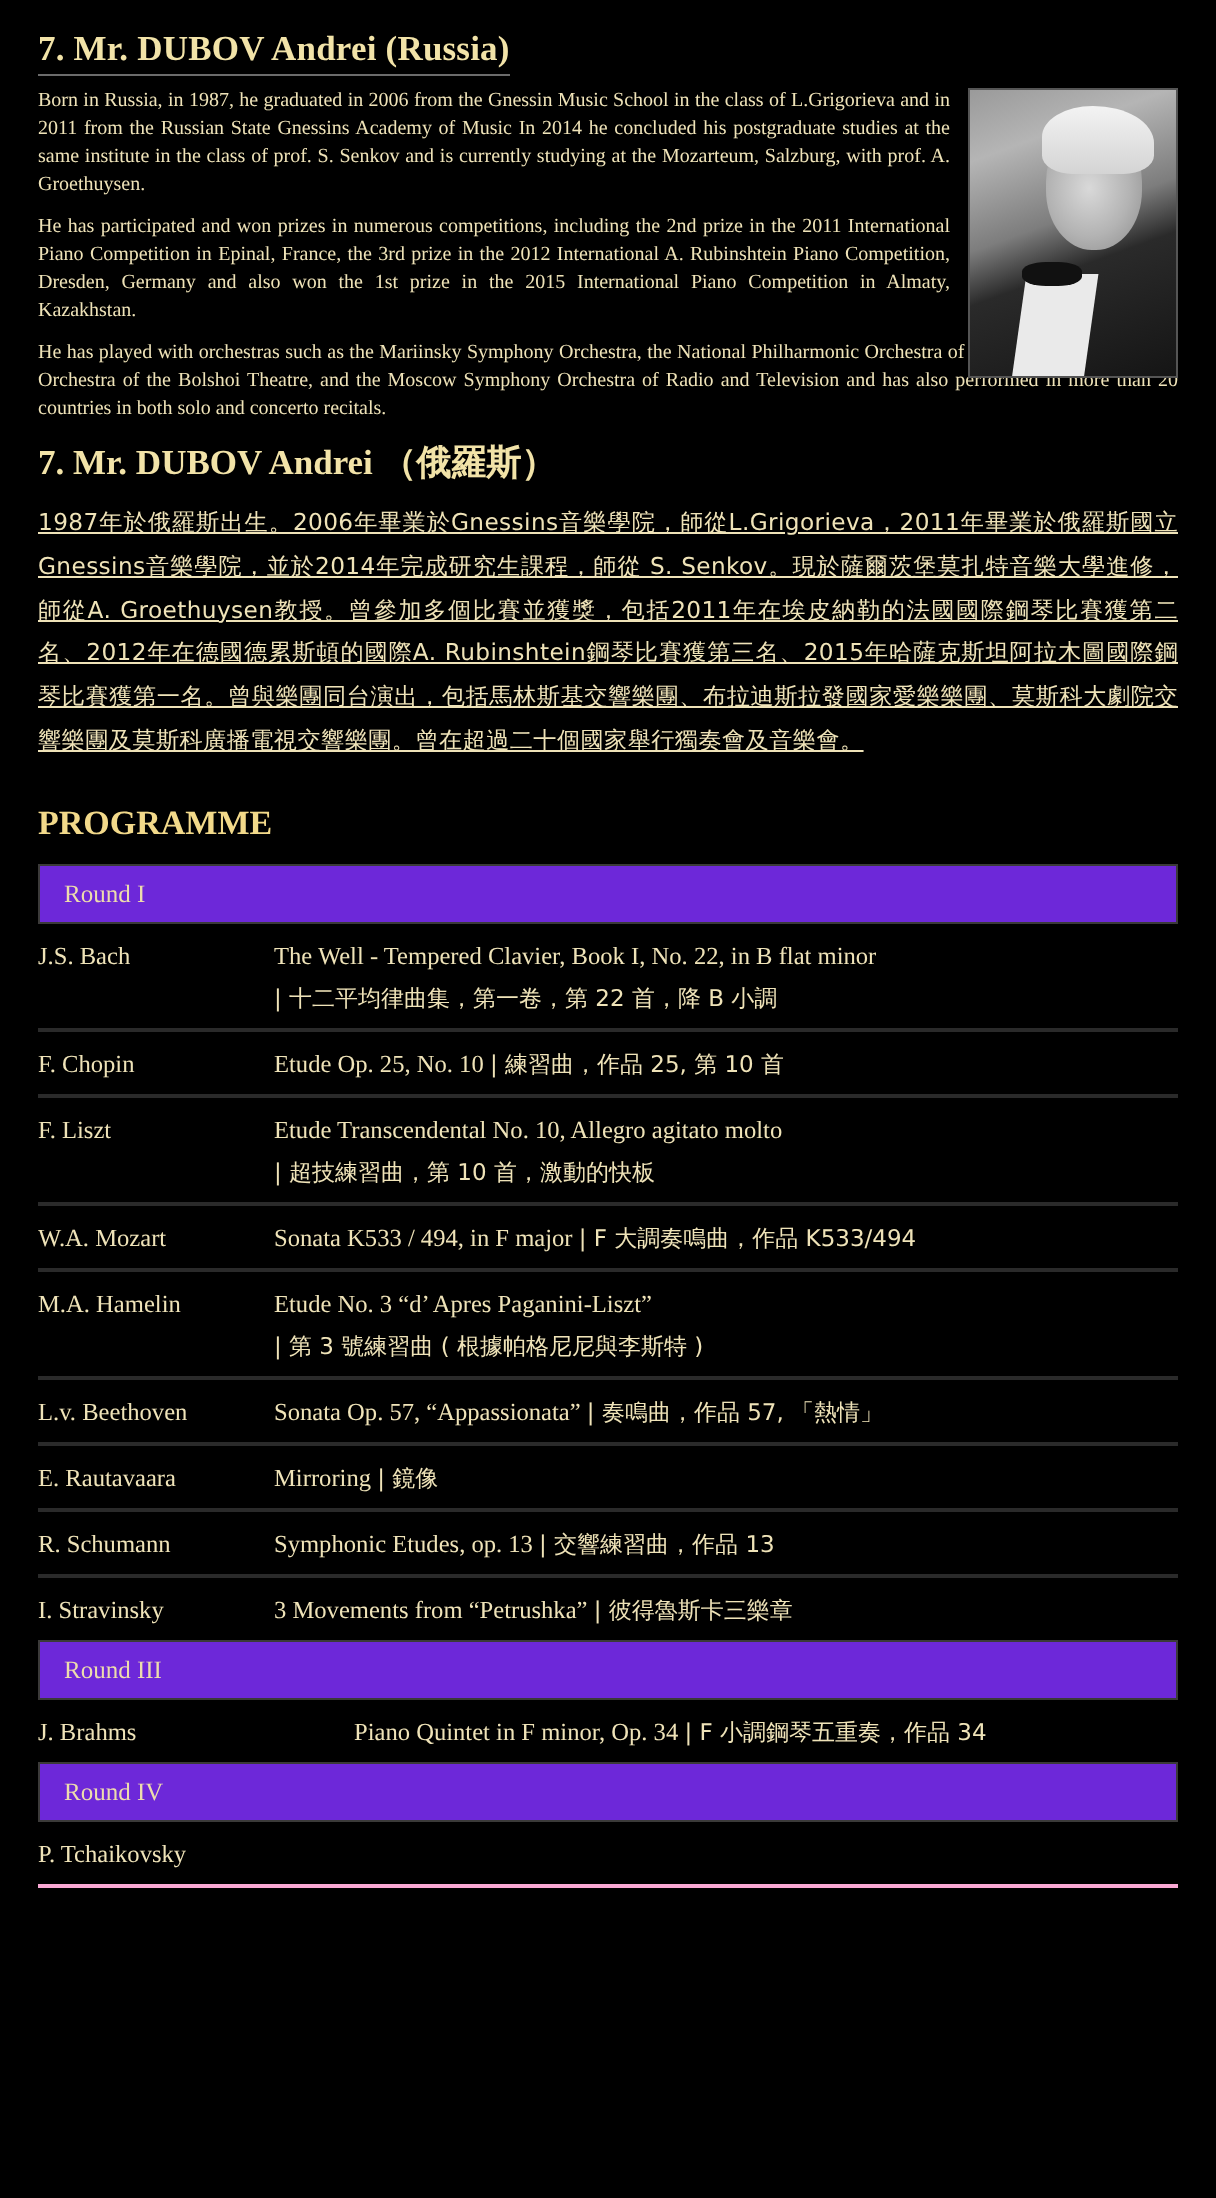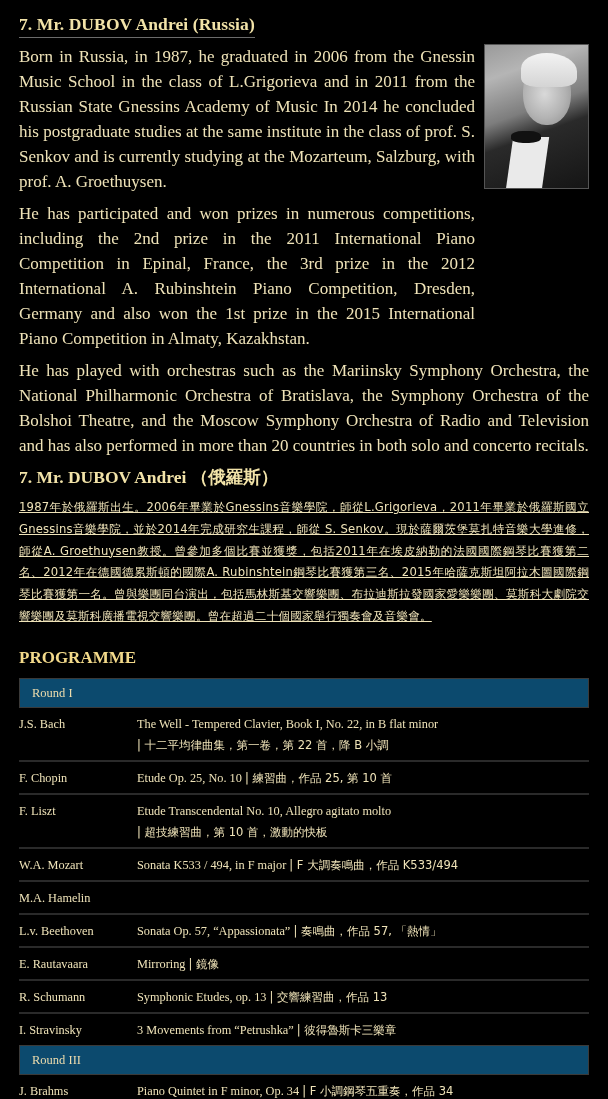--- a/index.html
+++ b/index.html
@@ -34,34 +34,34 @@
   }
   .photo .shirt {
     position: absolute; left: 24px; top: 92px; width: 36px; height: 60px;
     background: #eaeaea; transform: skewX(-8deg);
   }
   .photo .tie {
     position: absolute; left: 26px; top: 86px; width: 30px; height: 12px;
     background: #111; border-radius: 40%;
   }
   .p {
-    margin: 0 0 7px 0; font-size: 17px; line-height: 25px;
+    margin: 0 0 7px 0; font-size: 10px; line-height: 14px;
     text-align: justify; color: #efe3b8;
   }
   .p.narrow { width: 456px; }
   .h-title2 { font-weight: bold; font-size: 17.5px; color: #f2e3a8; margin: 0 0 8px 0; font-family: Liberation Serif, serif; }
   .cn-p {
     font-family: "DejaVu Sans", sans-serif;
     font-size: 11.6px; line-height: 21.8px; color: #efe3b8;
     margin: 0; text-align: justify; letter-spacing: 0.2px; text-decoration: underline;
   }
   .h-prog { font-weight: bold; font-size: 17px; color: #f2d98a; margin: 20px 0 10px 0; }
   .tbl { width: 570px; }
   .round {
-    background: #0c4a6e; border: 1px solid #3b3a39;
+    background: #6d28d9; border: 1px solid #3b3a39;
     height: 28px; line-height: 28px; padding-left: 12px;
     font-size: 12.5px; color: #eddcad;
   }
   .row { display: flex; border-bottom: 2px solid #2a2a2a; padding: 4px 0 4px 0; }
   .row .comp { width: 118px; font-size: 12.3px; line-height: 21px; color: #efe3b8; padding-top: 2px; }
   .row .work { flex: 1; font-size: 12.3px; line-height: 21px; color: #efe3b8; padding-top: 2px; }
   .row .work .cn { font-family: "DejaVu Sans", sans-serif; font-size: 11.5px; }
   .row.last { border-bottom: 2px solid #f9a8d4; }
 </style>
 </head>
@@ -111,20 +111,24 @@
       </div>
     </div>
     <div class="row">
       <div class="comp">W.A. Mozart</div>
       <div class="work">
         <span>Sonata K533 / 494, in F major </span><span class="cn">|  F 大調奏鳴曲，作品 K533/494</span>
       </div>
     </div>
     <div class="row">
       <div class="comp">M.A. Hamelin</div>
+      <div class="work">
+        <div>Etude No. 3 “d’ Apres Paganini-Liszt”</div>
+        <div class="cn">| 第 3 號練習曲 ( 根據帕格尼尼與李斯特 )</div>
+      </div>
     </div>
 
     <div class="row">
       <div class="comp">L.v. Beethoven</div>
       <div class="work">
         <span>Sonata Op. 57, “Appassionata” </span><span class="cn">| 奏鳴曲，作品 57, 「熱情」</span>
       </div>
     </div>
     <div class="row">
       <div class="comp">E. Rautavaara</div>
@@ -139,21 +143,21 @@
       </div>
     </div>
     <div class="row" style="border-bottom:none;">
       <div class="comp">I. Stravinsky</div>
       <div class="work">
         <span>3 Movements from “Petrushka” </span><span class="cn">| 彼得魯斯卡三樂章</span>
       </div>
     </div>
 
     <div class="round">Round III</div>
-    <div class="row" style="border-bottom:none;">
+    <div class="row" style="border-bottom:none;gap:40px;">
       <div class="comp">J. Brahms</div>
       <div class="work">
         <span>Piano Quintet in F minor, Op. 34 </span><span class="cn">| F 小調鋼琴五重奏，作品 34</span>
       </div>
     </div>
 
     <div class="round">Round IV</div>
     <div class="row last">
       <div class="comp">P. Tchaikovsky</div>
     </div>

